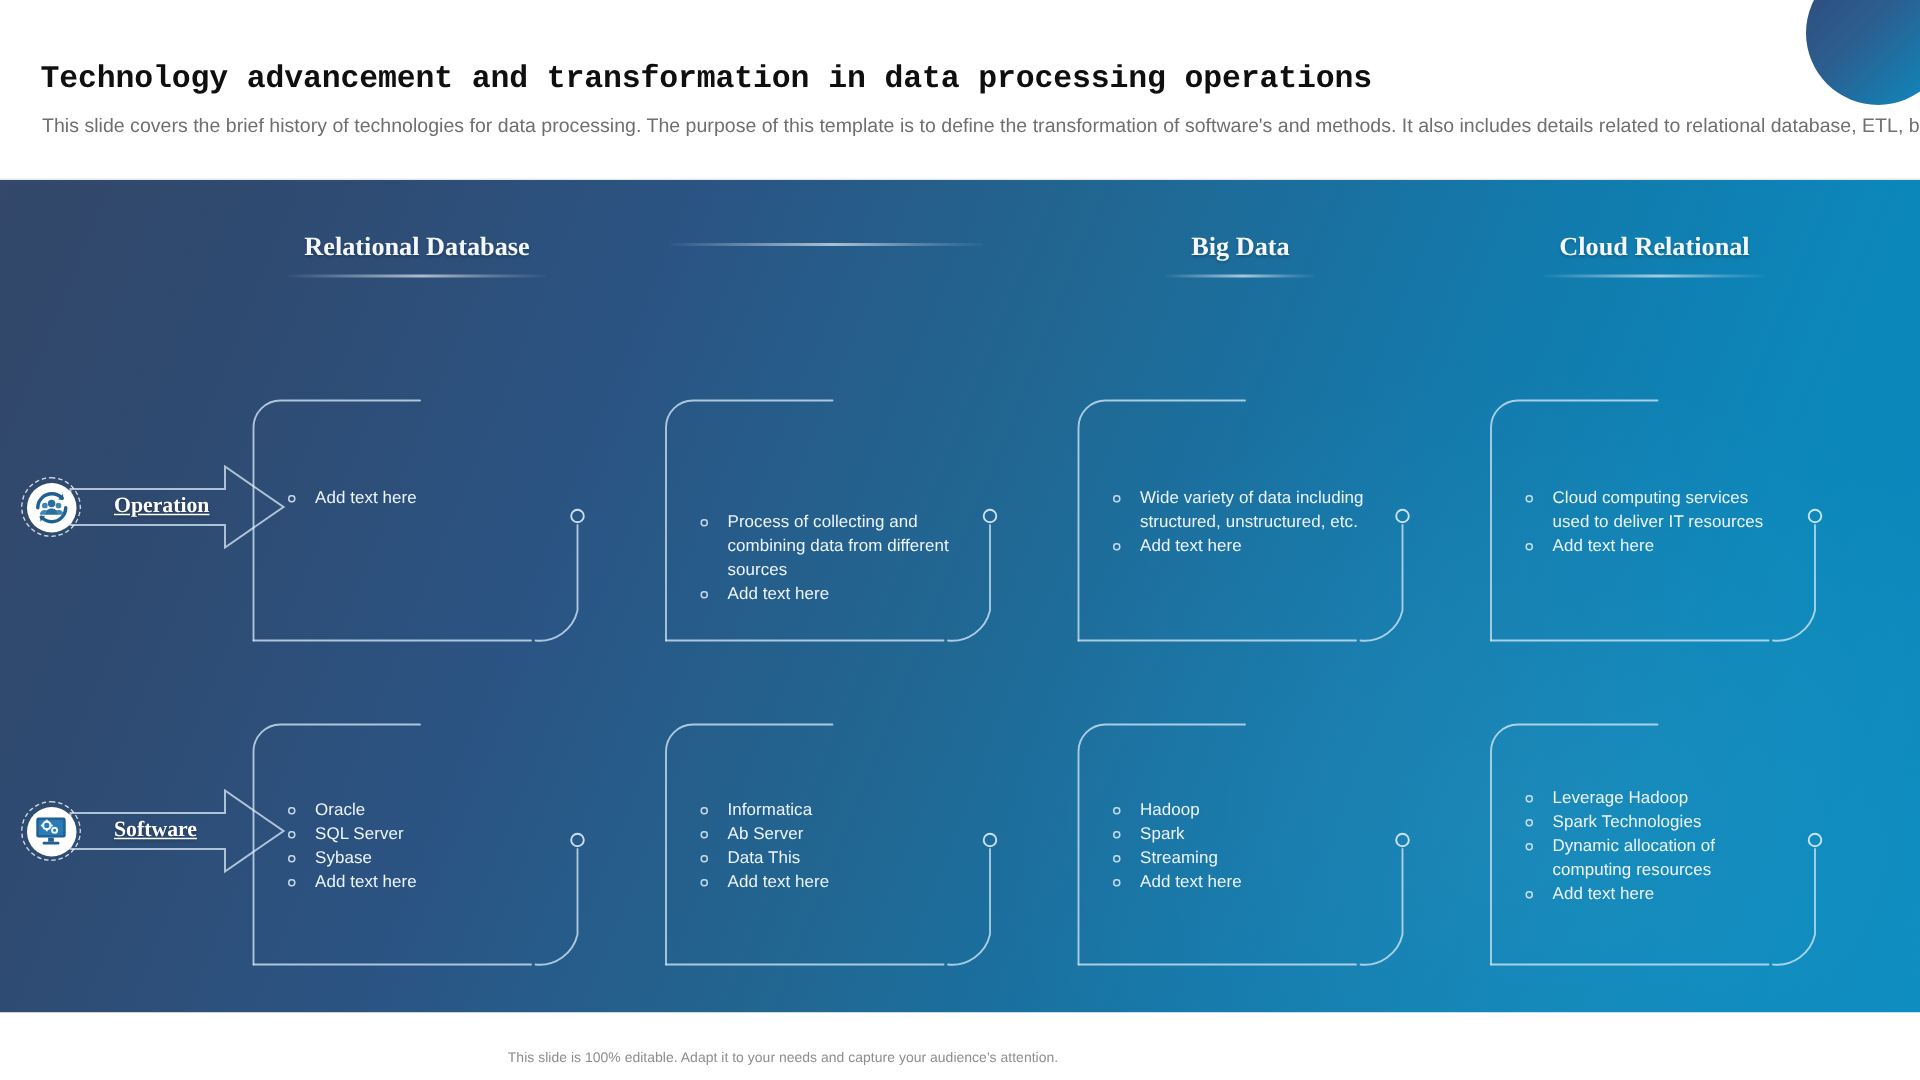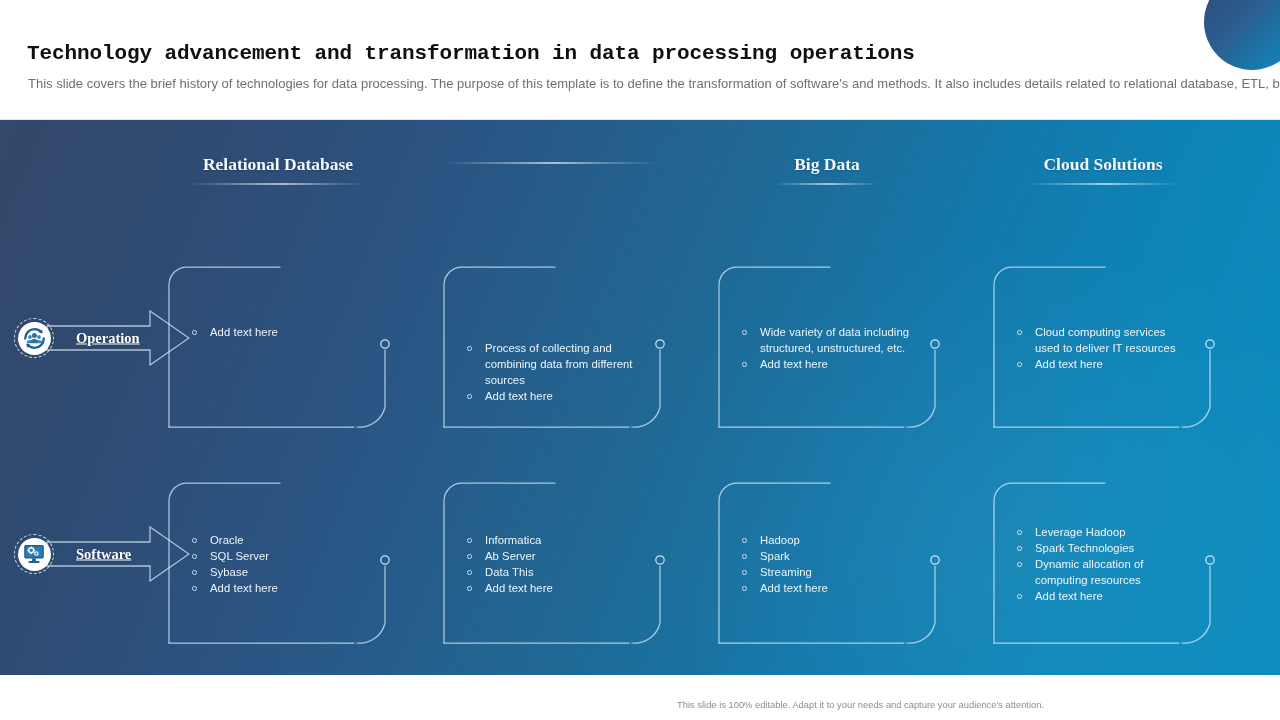--- a/index.html
+++ b/index.html
@@ -230,38 +230,38 @@
     left: 0; top: 675px;
     width: 1280px;
     height: 45px;
     background: #ffffff;
   }
   .footer-note {
     position: absolute;
     left: 0;
     top: 700px;
     width: 1044px;
-    text-align: right;
+    text-align: center;
     font-size: 9.3px;
     color: #8d8d8d;
     letter-spacing: 0.02px;
   }
 </style>
 </head>
 <body>
 
 <div id="slide">
 
   <div class="body-area">
 
     <div id="col-heads">
         <div class="col-head" style="left: 165px; top: 34px; width: 226px;"><span>Relational Database</span><span class="rule" style="width: 172px;"></span></div>
         <div class="col-head" style="left: 398px; top: 34px; width: 306px;"><span class="rule" style="width: 208px;"></span></div>
         <div class="col-head" style="left: 748px; top: 34px; width: 158px;"><span>Big Data</span><span class="rule" style="width: 100px;"></span></div>
-        <div class="col-head" style="left: 1018px; top: 34px; width: 170px;"><span>Cloud Solutions</span><span class="rule" style="width: 148px;"></span></div>
+        <div class="col-head" style="left: 1018px; top: 34px; width: 170px;"><span>Cloud Relational</span><span class="rule" style="width: 148px;"></span></div>
       </div>
 
     <div id="row-labels">
         <div class="row-label" style="top: 183px;">
           <div class="arrow-wrap">
             <svg viewBox="0 0 144 56">
               <path d="M1 16 H104 V1 L143 28 L104 55 V40 H1 Z" fill="none" stroke="rgba(226,240,252,0.72)" stroke-width="1.3"></path>
             </svg>
           </div>
           <div class="row-icon">

